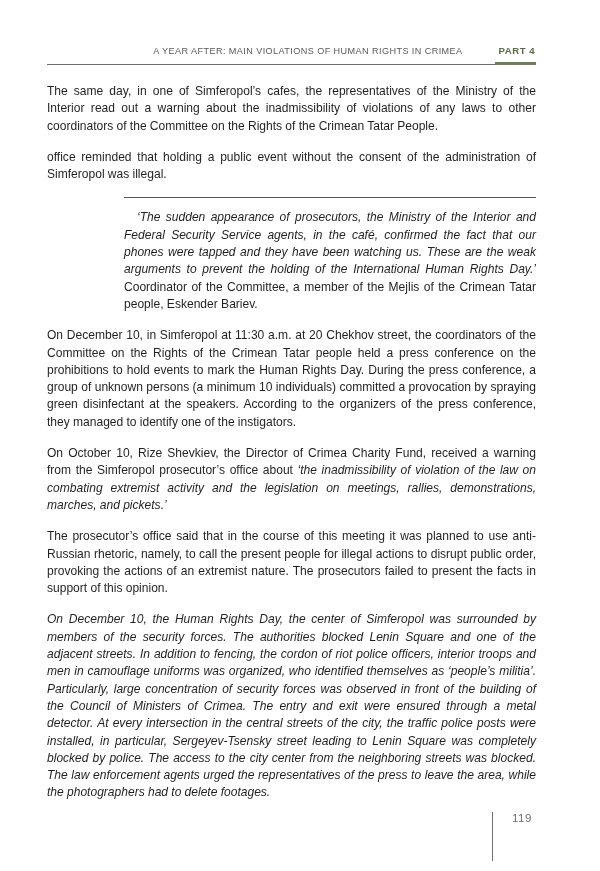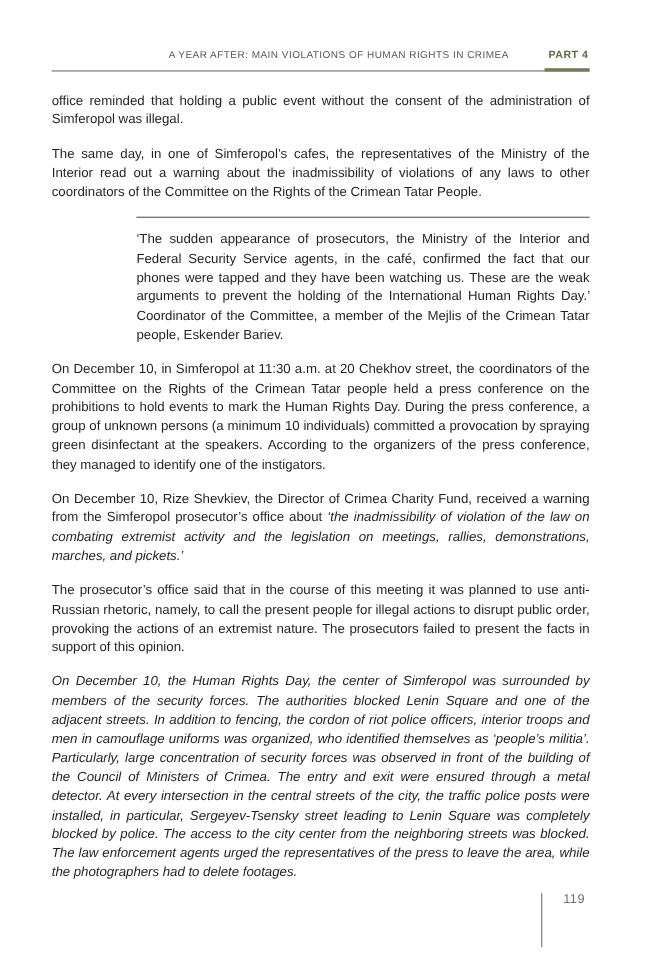--- a/index.html
+++ b/index.html
@@ -110,20 +110,22 @@
   }
   .quote-text {
     margin: 0;
     width: 412px;
     font-size: 12.05px;
     line-height: 17.3px;
     text-align: justify;
     color: #231f20;
   }
   .quote-text .q {
+    font-style: italic;
+    margin-left: 13px;
   }
   .quote-text .attrib {
     font-style: normal;
     margin-top: 28px;
   }
 
   
   .folio {
     position: absolute;
     left: 0;
@@ -160,34 +162,34 @@
     <div class="header-inner">
       <span class="header-title">A YEAR AFTER: MAIN VIOLATIONS OF HUMAN RIGHTS IN CRIMEA</span>
       <span class="header-part">PART 4</span>
     </div>
     <div class="header-rule"></div>
     <div class="header-rule-accent"></div>
   </div>
 
   <div class="body">
 
+    <p class="para">The same day, in one of Simferopol’s cafes, the representatives of the Ministry of the Interior read out a warning about the inadmissibility of violations of any laws to other coordinators of the Committee on the Rights of the Crimean Tatar People.</p>
+
     <p class="para">office reminded that holding a public event without the consent of the administration of Simferopol was illegal.</p>
-
-    <p class="para">The same day, in one of Simferopol’s cafes, the representatives of the Ministry of the Interior read out a warning about the inadmissibility of violations of any laws to other coordinators of the Committee on the Rights of the Crimean Tatar People.</p>
 
     <div class="quote-block">
       <div class="quote-rule"></div>
       <p class="quote-text">
         <span class="q">‘The sudden appearance of prosecutors, the Ministry of the Interior and Federal Security Service agents, in the café, confirmed the fact that our phones were tapped and they have been watching us. These are the weak arguments to prevent the holding of the International Human Rights Day.’</span><span class="attrib"> Coordinator of the Committee, a member of the Mejlis of the Crimean Tatar people, Eskender Bariev.</span>
       </p>
     </div>
 
     <p class="para">On December 10, in Simferopol at 11:30 a.m. at 20 Chekhov street, the coordinators of the Committee on the Rights of the Crimean Tatar people held a press conference on the prohibitions to hold events to mark the Human Rights Day. During the press conference, a group of unknown persons (a minimum 10 individuals) committed a provocation by spraying green disinfectant at the speakers. According to the organizers of the press conference, they managed to identify one of the instigators.</p>
 
-    <p class="para"><span>On December 10, Rize Shevkiev, the Director of Crimea Charity Fund, received a warning from the Simferopol prosecutor’s office about </span><i>‘the inadmissibility of violation of the law on combating extremist activity and the legislation on meetings, rallies, demonstrations, marches, and pickets.’</i></p>
+    <p class="para"><span>On October 10, Rize Shevkiev, the Director of Crimea Charity Fund, received a warning from the Simferopol prosecutor’s office about </span><i>‘the inadmissibility of violation of the law on combating extremist activity and the legislation on meetings, rallies, demonstrations, marches, and pickets.’</i></p>
 
     <p class="para">The prosecutor’s office said that in the course of this meeting it was planned to use anti-Russian rhetoric, namely, to call the present people for illegal actions to disrupt public order, provoking the actions of an extremist nature. The prosecutors failed to present the facts in support of this opinion.</p>
 
     <p class="para last">On December 10, the Human Rights Day, the center of Simferopol was surrounded by members of the security forces. The authorities blocked Lenin Square and one of the adjacent streets. In addition to fencing, the cordon of riot police officers, interior troops and men in camouflage uniforms was organized, who identified themselves as ‘people’s militia’. Particularly, large concentration of security forces was observed in front of the building of the Council of Ministers of Crimea. The entry and exit were ensured through a metal detector. At every intersection in the central streets of the city, the traffic police posts were installed, in particular, Sergeyev-Tsensky street leading to Lenin Square was completely blocked by police. The access to the city center from the neighboring streets was blocked. The law enforcement agents urged the representatives of the press to leave the area, while the photographers had to delete footages.</p>
 
   </div>
 
   <div class="folio">
     <div class="folio-rule"></div>
     <div class="folio-number">119</div>

